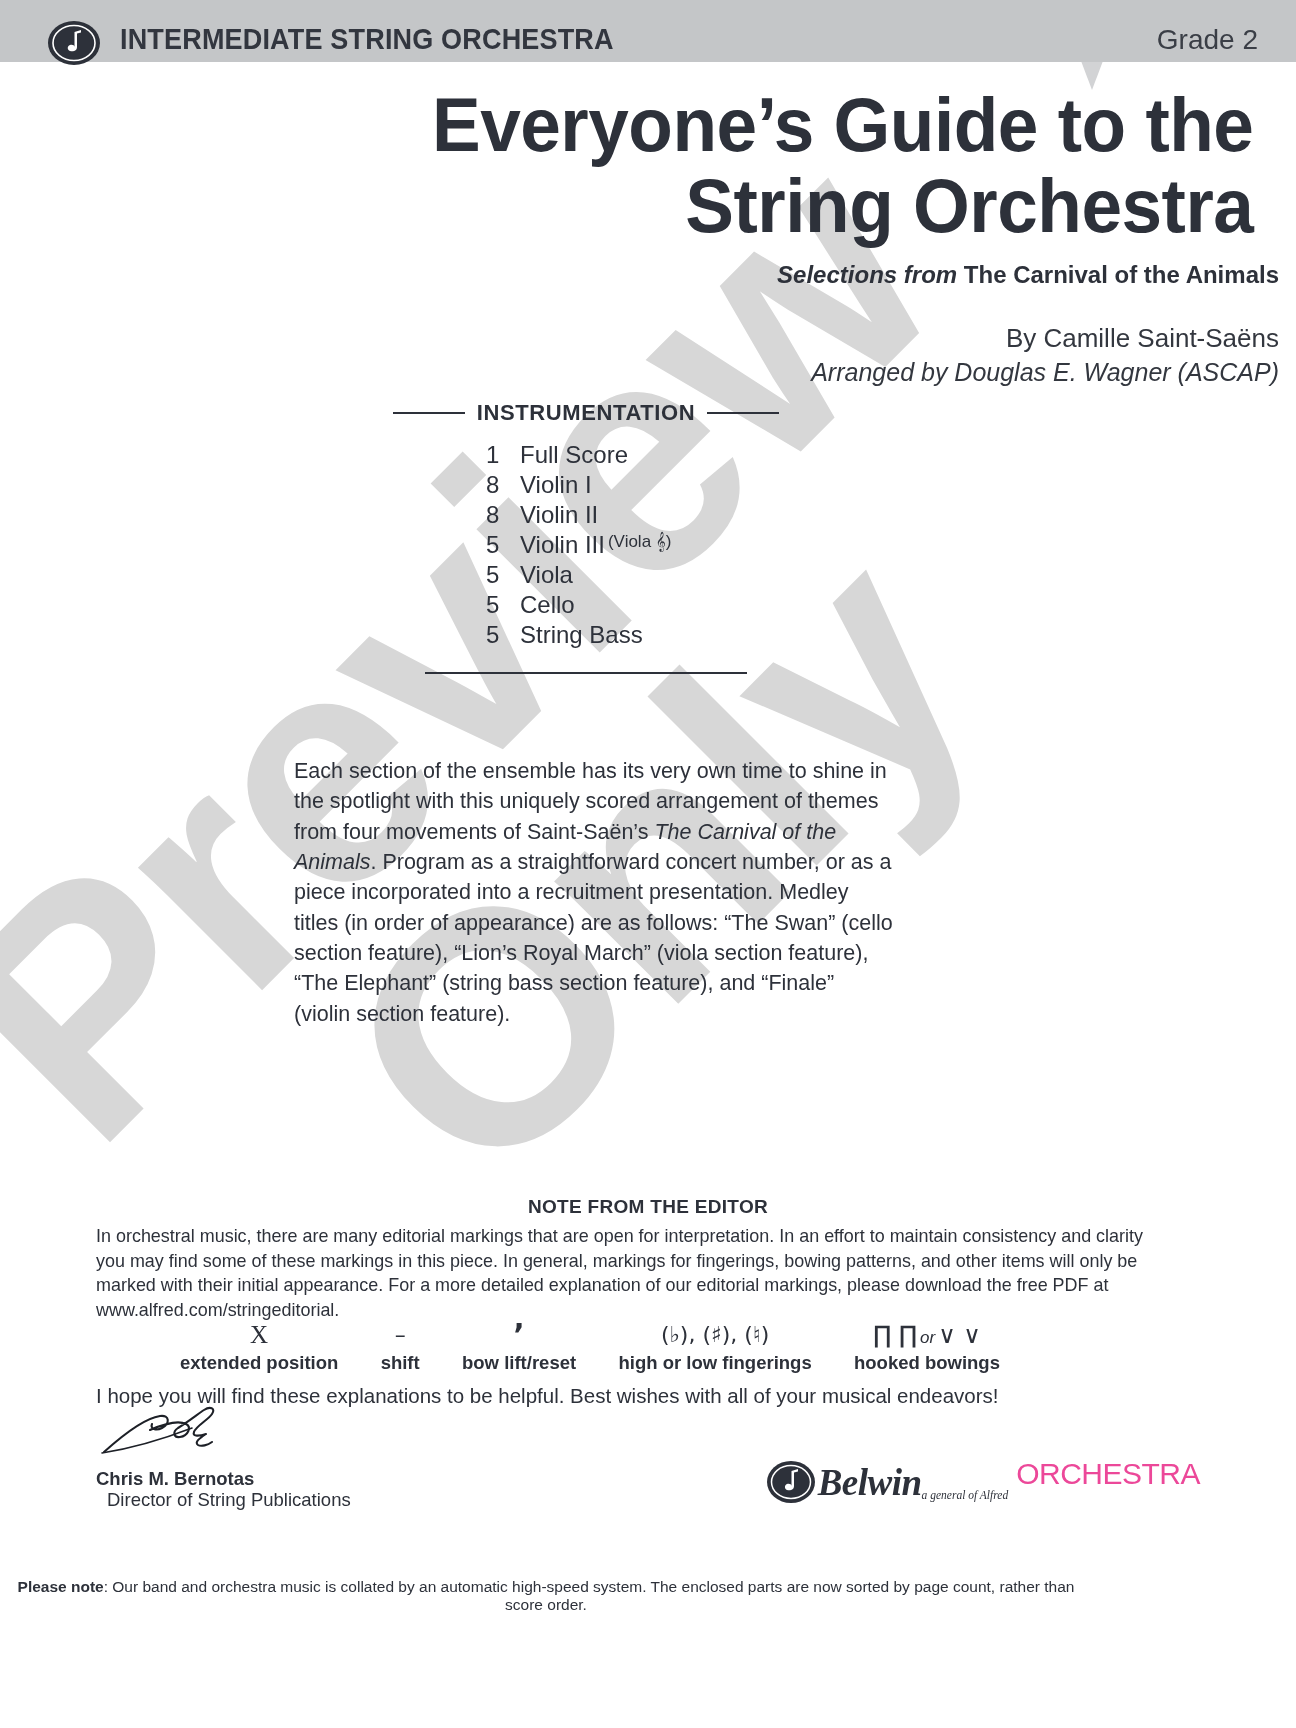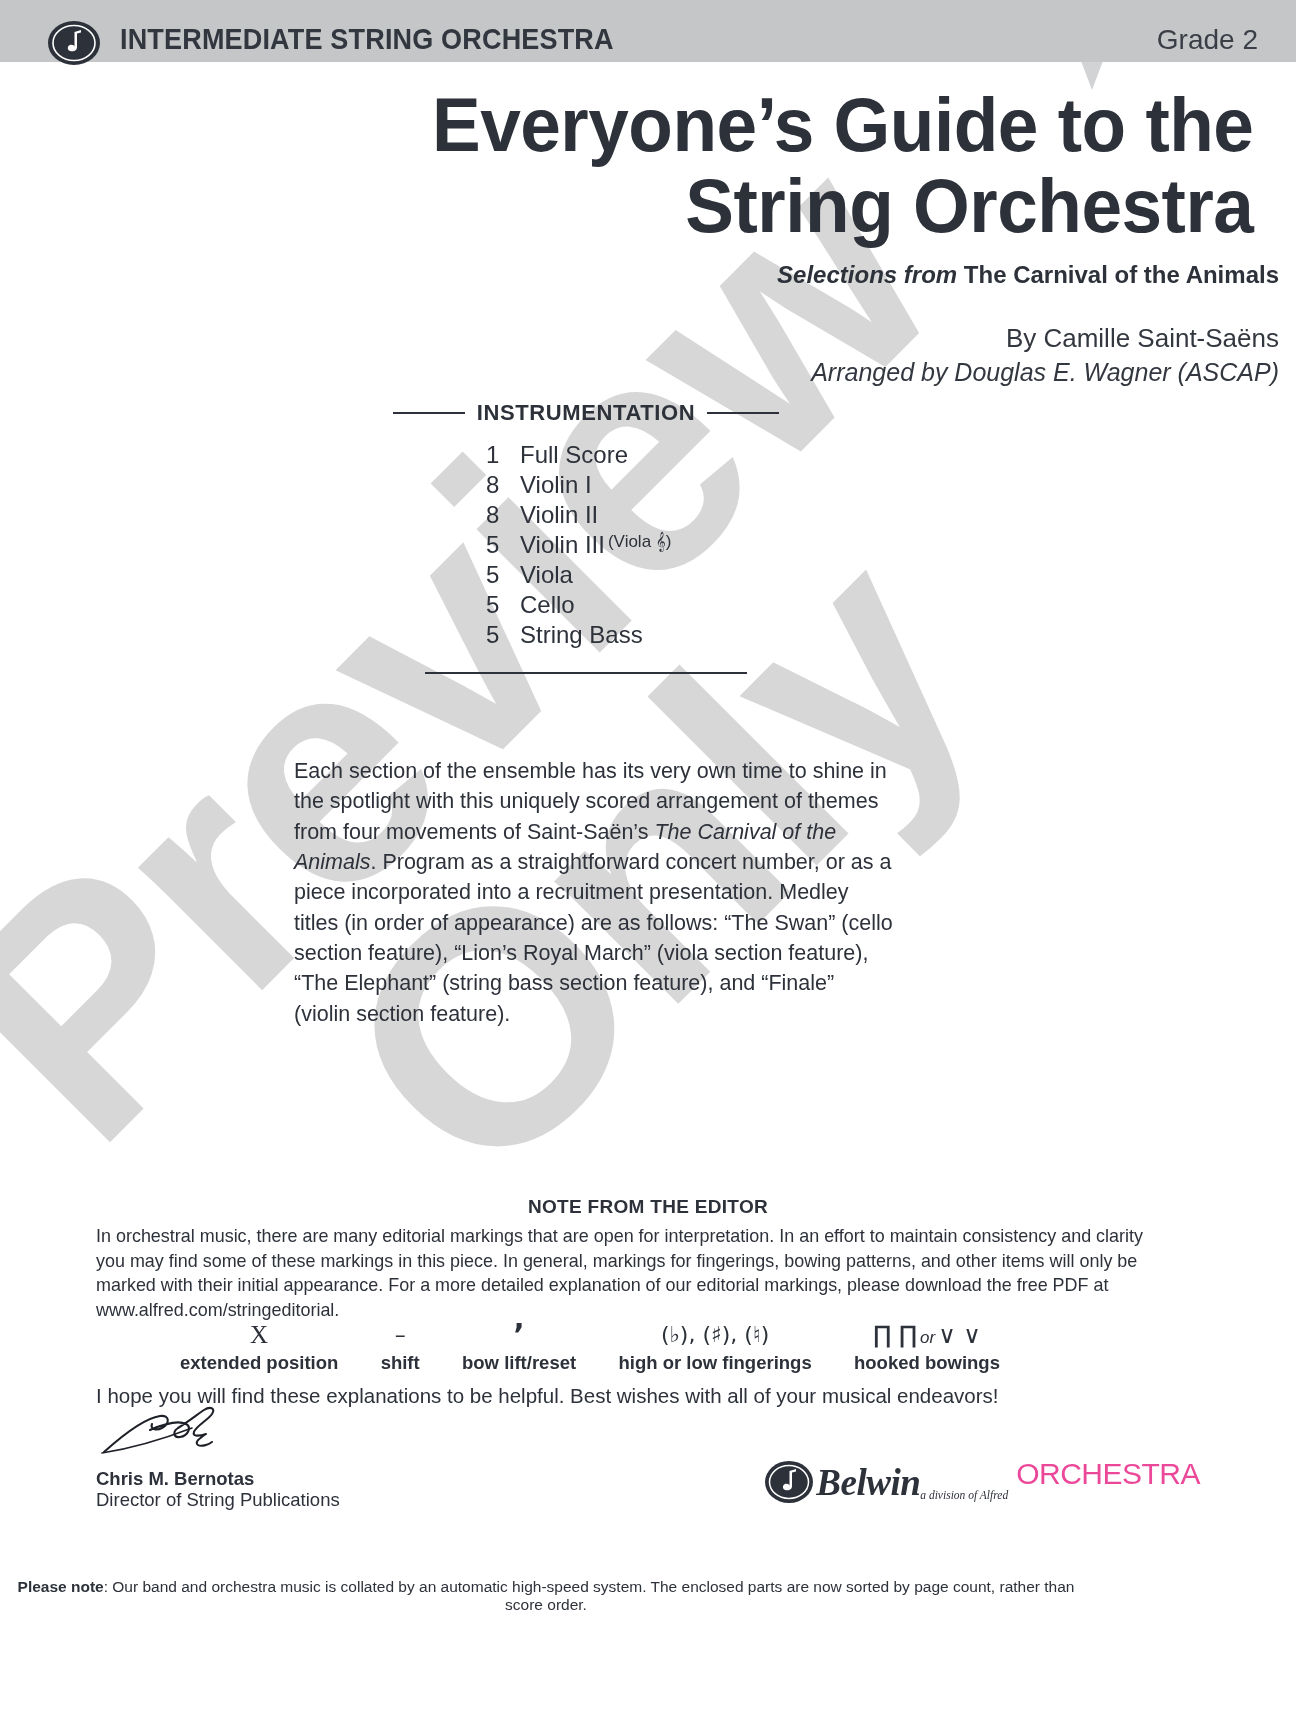--- a/index.html
+++ b/index.html
@@ -290,21 +290,21 @@
     position: absolute;
     left: 96px;
     top: 1468px;
     font-family: "Liberation Sans Narrow", "Liberation Sans", sans-serif;
     font-size: 18.5px;
     font-weight: bold;
     color: #2d313a;
   }
   #editor-role {
     position: absolute;
-    left: 96px;
+    left: 107px;
     top: 1489px;
     font-family: "Liberation Sans Narrow", "Liberation Sans", sans-serif;
     font-size: 18.5px;
     color: #2d313a;
   }
 
   
   #publisher-logo {
     position: absolute;
     right: 96px;
@@ -480,21 +480,21 @@
   <div id="editor-role">Director of String Publications</div>
 
   <div id="publisher-logo">
     <svg id="pub-circle" viewBox="0 0 50 44">
       <ellipse cx="25" cy="22" rx="24" ry="21" fill="#2d313a"></ellipse>
       <ellipse cx="25" cy="22" rx="19.5" ry="16.5" fill="none" stroke="#ffffff" stroke-width="1.5"></ellipse>
       <path d="M28 9 L28 26 C28 30 24 31 21 30 C18.3 29 18.3 25 21 24 C23 23.3 25.5 24 25.5 26 L25.5 11 L32 9 L32 11.5 L28 12.6 Z" fill="#ffffff"></path>
     </svg>
     <div id="pub-word-wrap">
       <div id="pub-word">Belwin</div>
-      <div id="pub-division">a division of Alfred</div>
+      <div id="pub-division">a general of Alfred</div>
     </div>
     <div id="pub-orchestra">ORCHESTRA</div>
   </div>
 
   <div id="footer-note">
     <b>Please note</b><span>: Our band and orchestra music is collated by an automatic high-speed system. The enclosed parts are now sorted by page count, rather than score order.</span>
   </div>
 
 </div>
 

